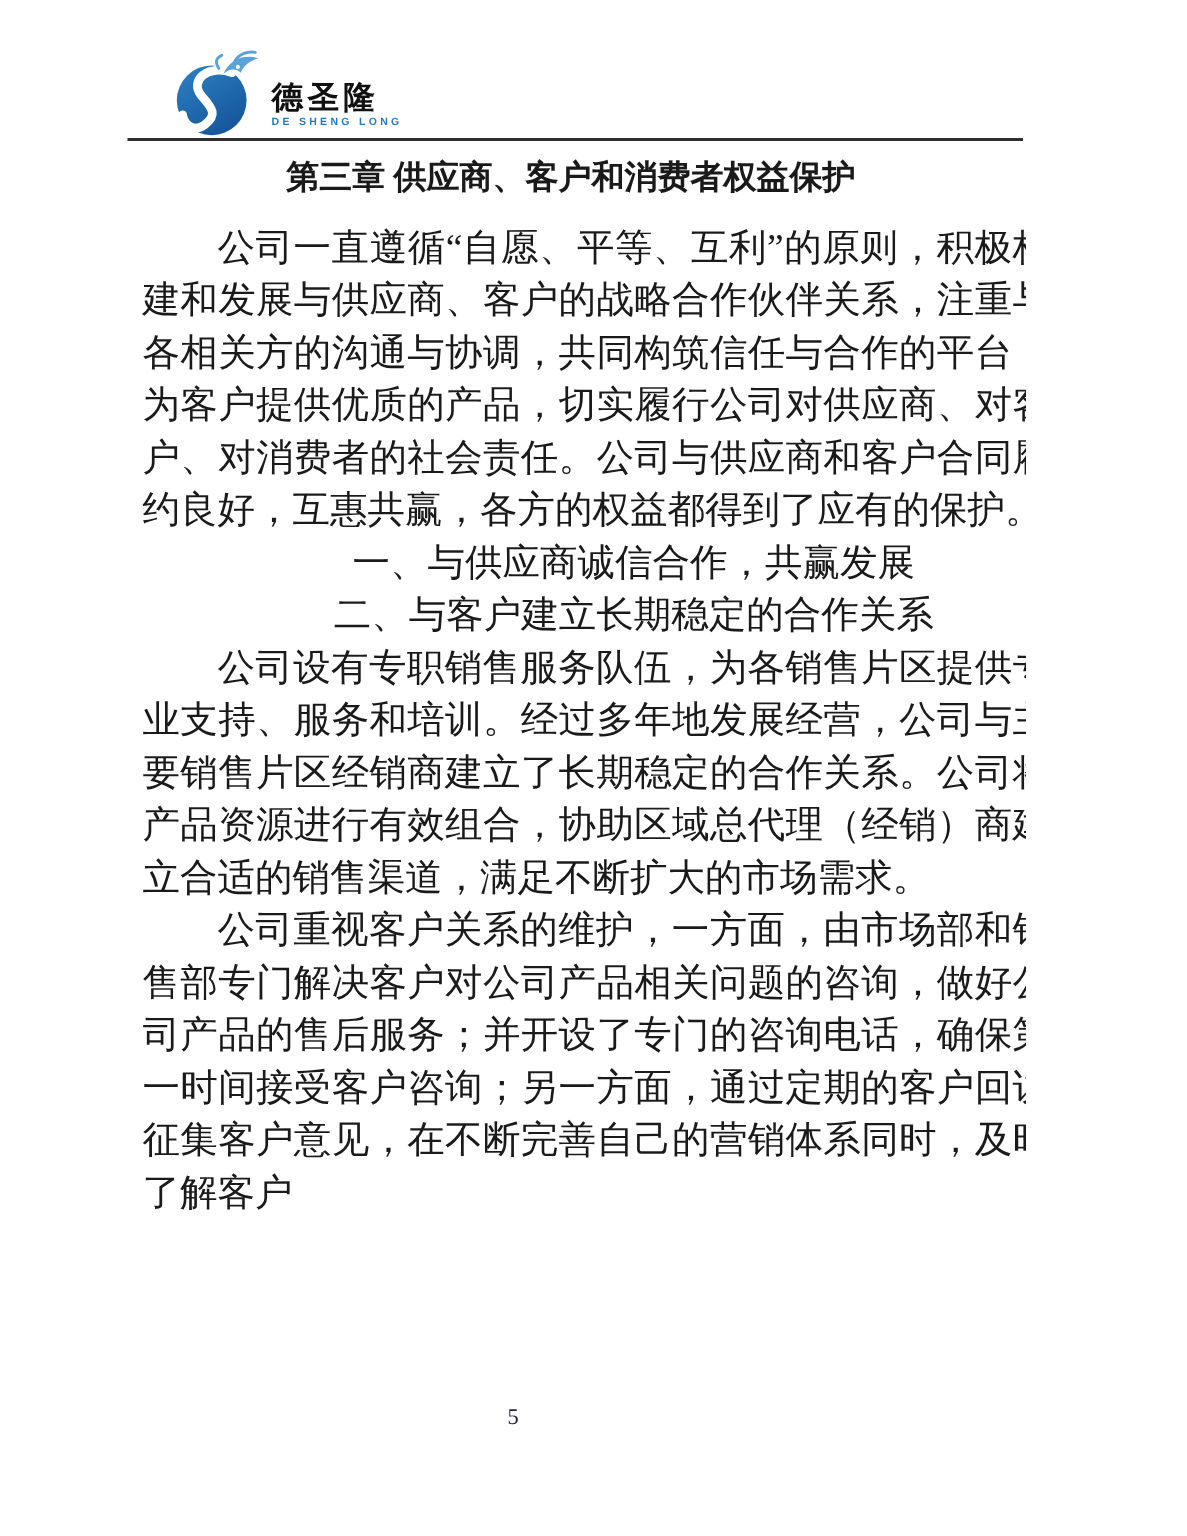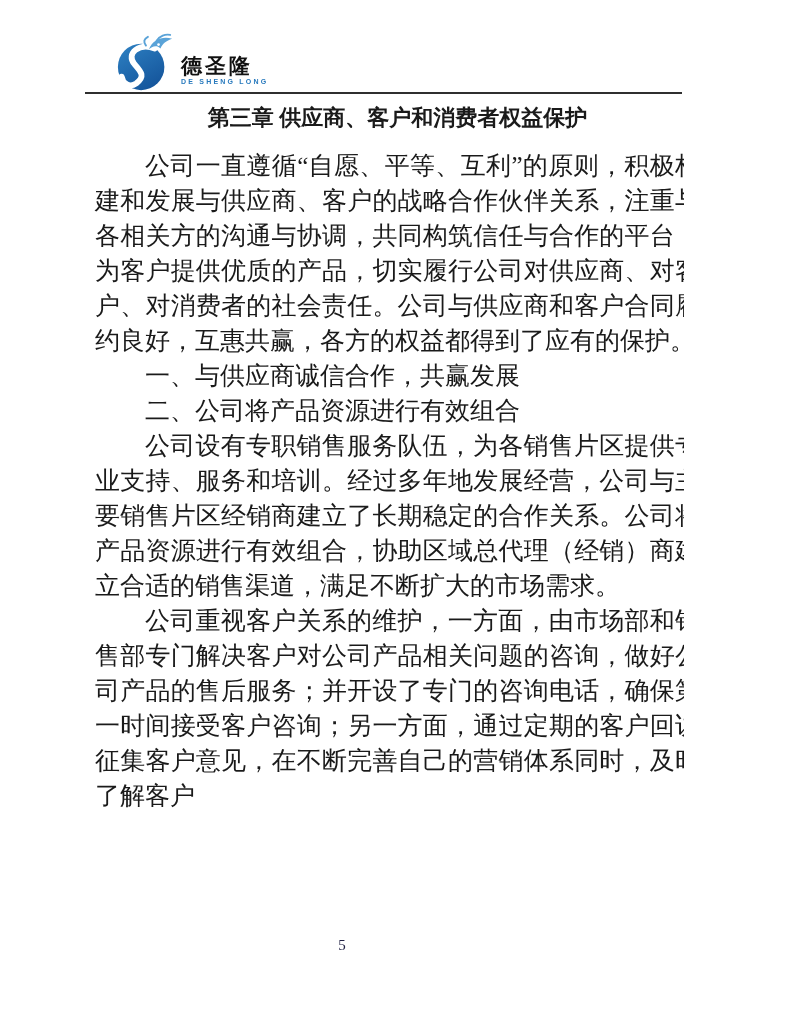--- a/index.html
+++ b/index.html
@@ -60,21 +60,21 @@
     left: 85px;
     top: 92px;
     width: 597px;
     height: 2px;
     background: #2f2f2f;
   }
 
   
   .doc-title {
     position: absolute;
-    left: 95px;
+    left: 78px;
     top: 100px;
     width: 605px;
     text-align: center;
     font-size: 22px;
     font-weight: bold;
     line-height: 36px;
     white-space: nowrap;
     font-family: Liberation Serif, serif;
   }
   .doc-body {
@@ -87,21 +87,21 @@
     text-align: justify;
   }
   .para, .sec-heading {
     margin: 0;
     padding: 0;
     text-indent: 2em;
     font-weight: normal;
     font-size: 25px;
   }
   .sec-heading {
-    text-align: left;
+    text-align: center;
   }
 
   
   .page-number {
     position: absolute;
     left: 0;
     top: 937px;
     width: 100%;
     text-align: center;
     font-size: 15px;
@@ -138,20 +138,20 @@
     </div>
   </div>
 
   <div class="header-rule"></div>
 
   <div class="doc-title">第三章 供应商、客户和消费者权益保护</div>
 
   <div class="doc-body">
     <p class="para">公司一直遵循“自愿、平等、互利”的原则，积极构建和发展与供应商、客户的战略合作伙伴关系，注重与各相关方的沟通与协调，共同构筑信任与合作的平台，为客户提供优质的产品，切实履行公司对供应商、对客户、对消费者的社会责任。公司与供应商和客户合同履约良好，互惠共赢，各方的权益都得到了应有的保护。</p>
     <p class="sec-heading">一、与供应商诚信合作，共赢发展</p>
-    <p class="sec-heading">二、公司将产品资源进行有效组合</p>
+    <p class="sec-heading">二、与客户建立长期稳定的合作关系</p>
     <p class="para">公司设有专职销售服务队伍，为各销售片区提供专业支持、服务和培训。经过多年地发展经营，公司与主要销售片区经销商建立了长期稳定的合作关系。公司将产品资源进行有效组合，协助区域总代理（经销）商建立合适的销售渠道，满足不断扩大的市场需求。</p>
     <p class="para">公司重视客户关系的维护，一方面，由市场部和销售部专门解决客户对公司产品相关问题的咨询，做好公司产品的售后服务；并开设了专门的咨询电话，确保第一时间接受客户咨询；另一方面，通过定期的客户回访征集客户意见，在不断完善自己的营销体系同时，及时了解客户</p>
   </div>
 
   <div class="page-number">5</div>
 
 </div>
 
 </body></html>

